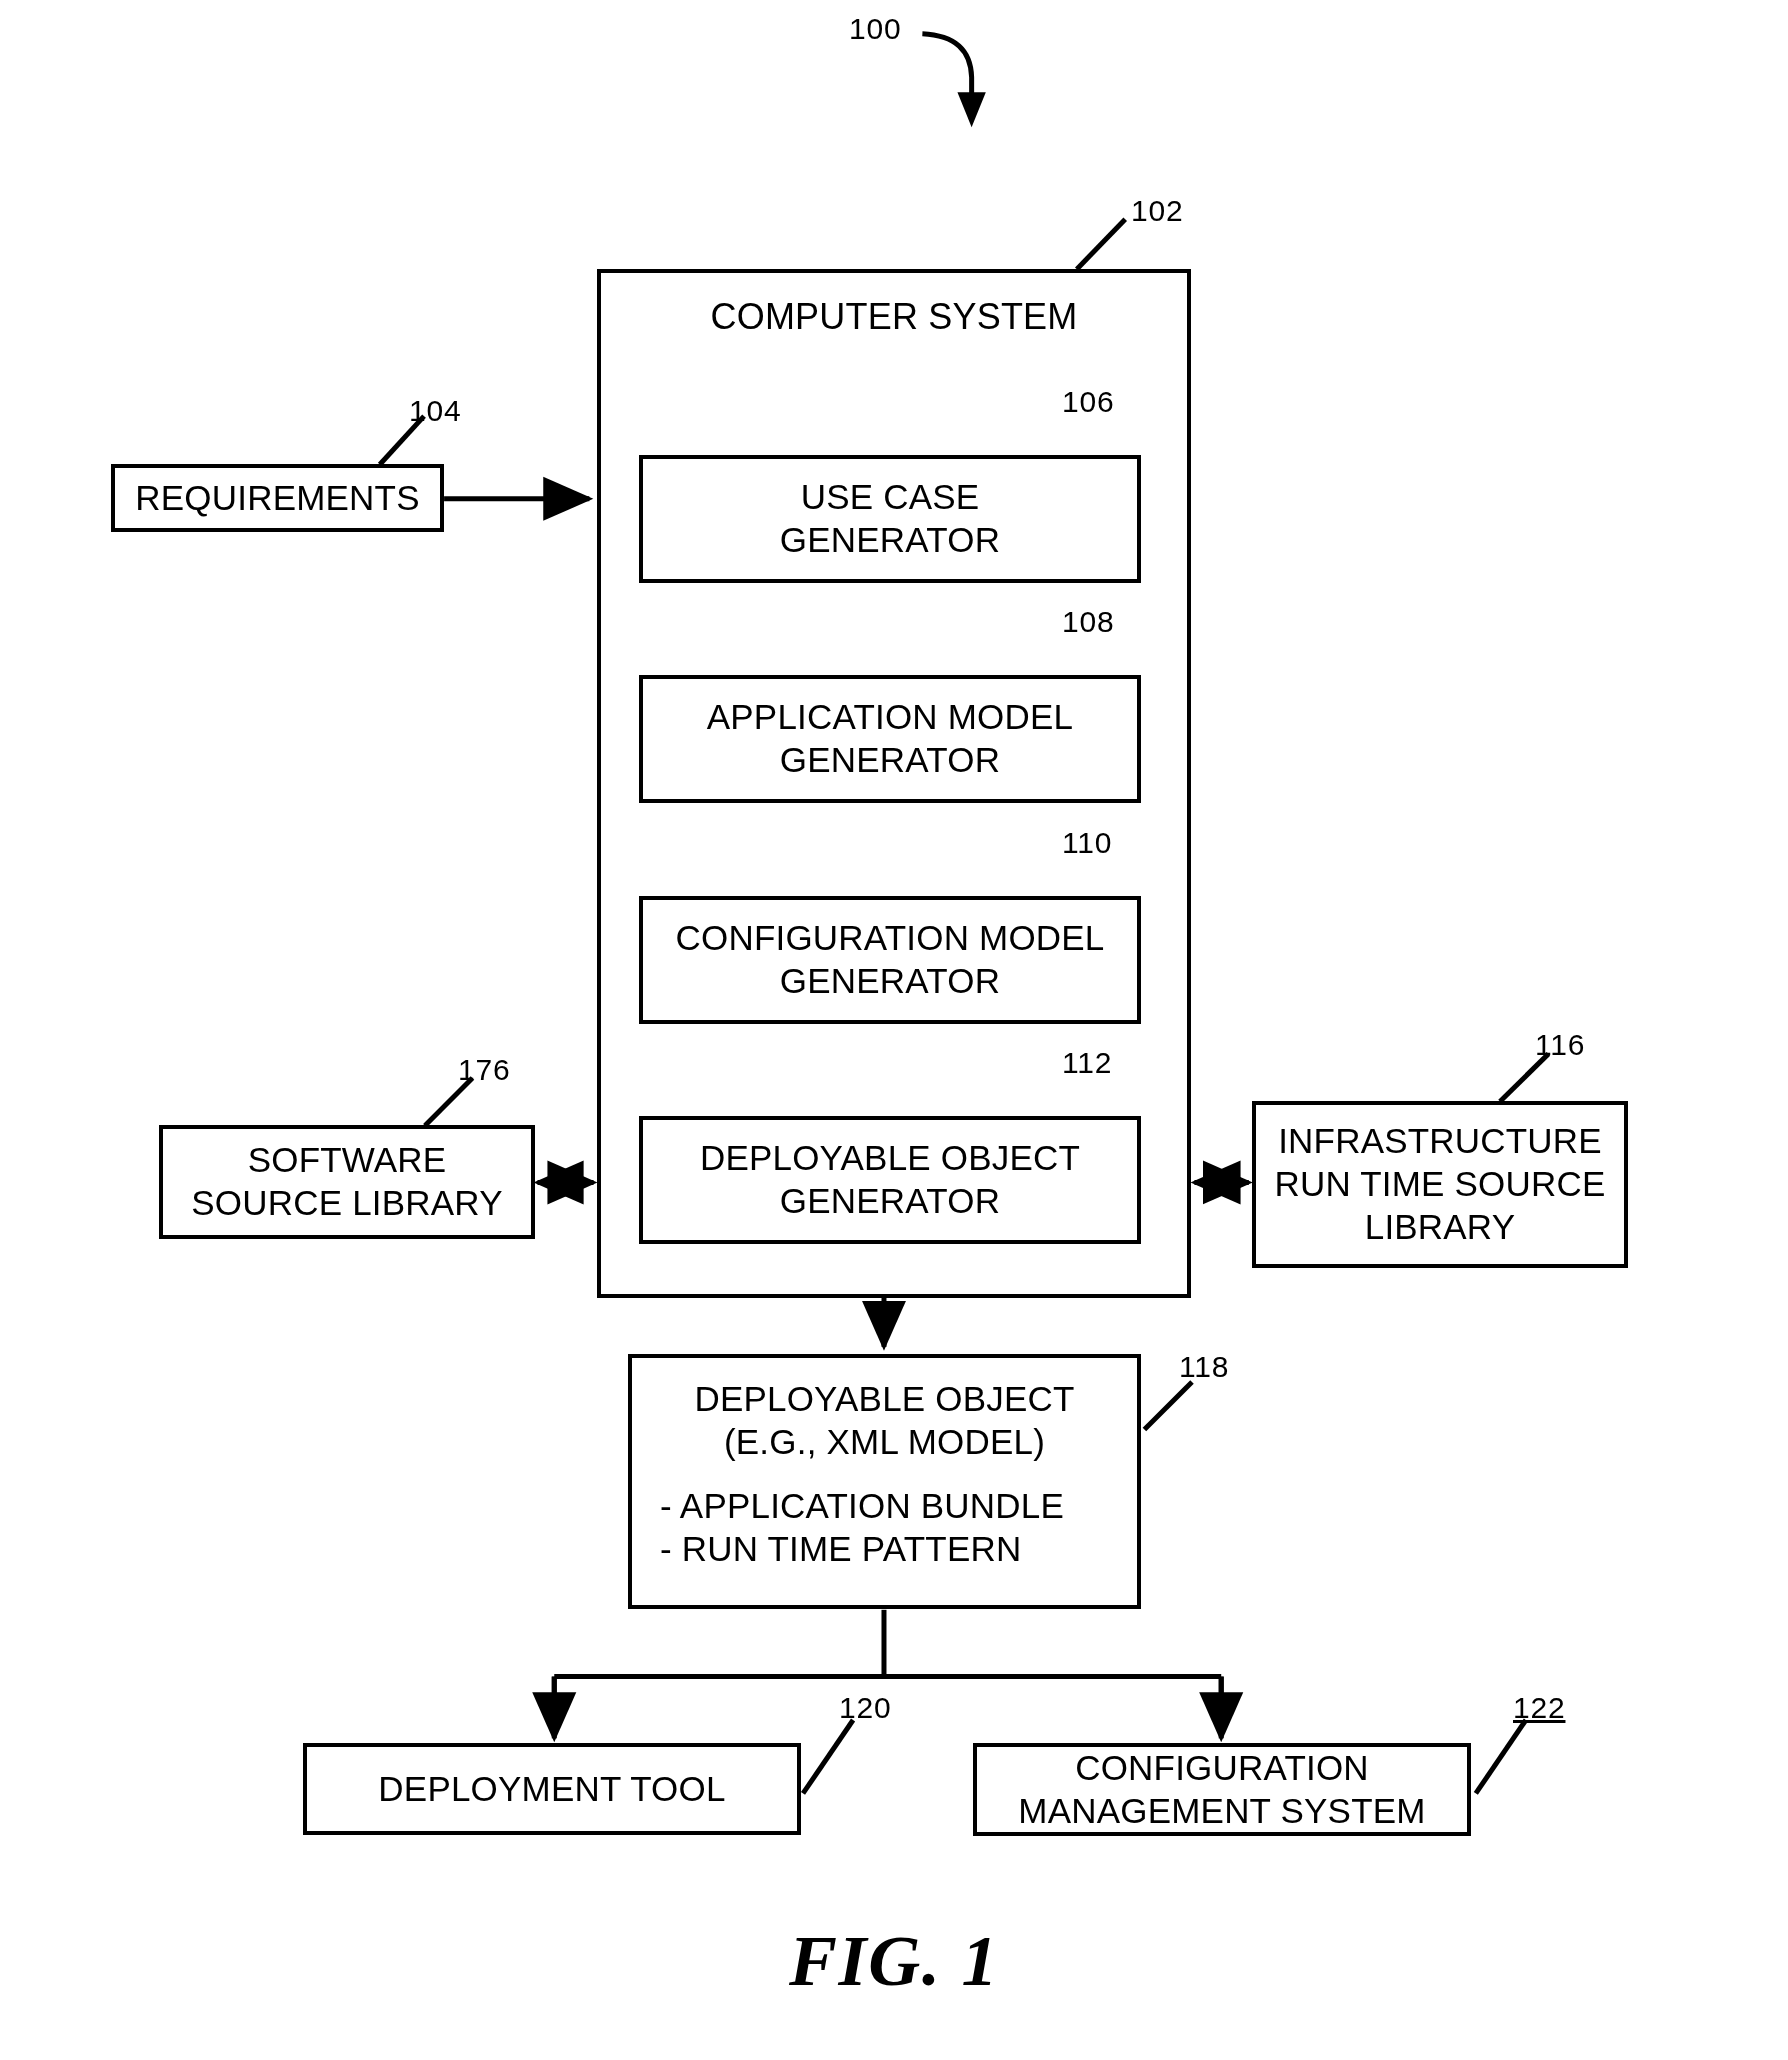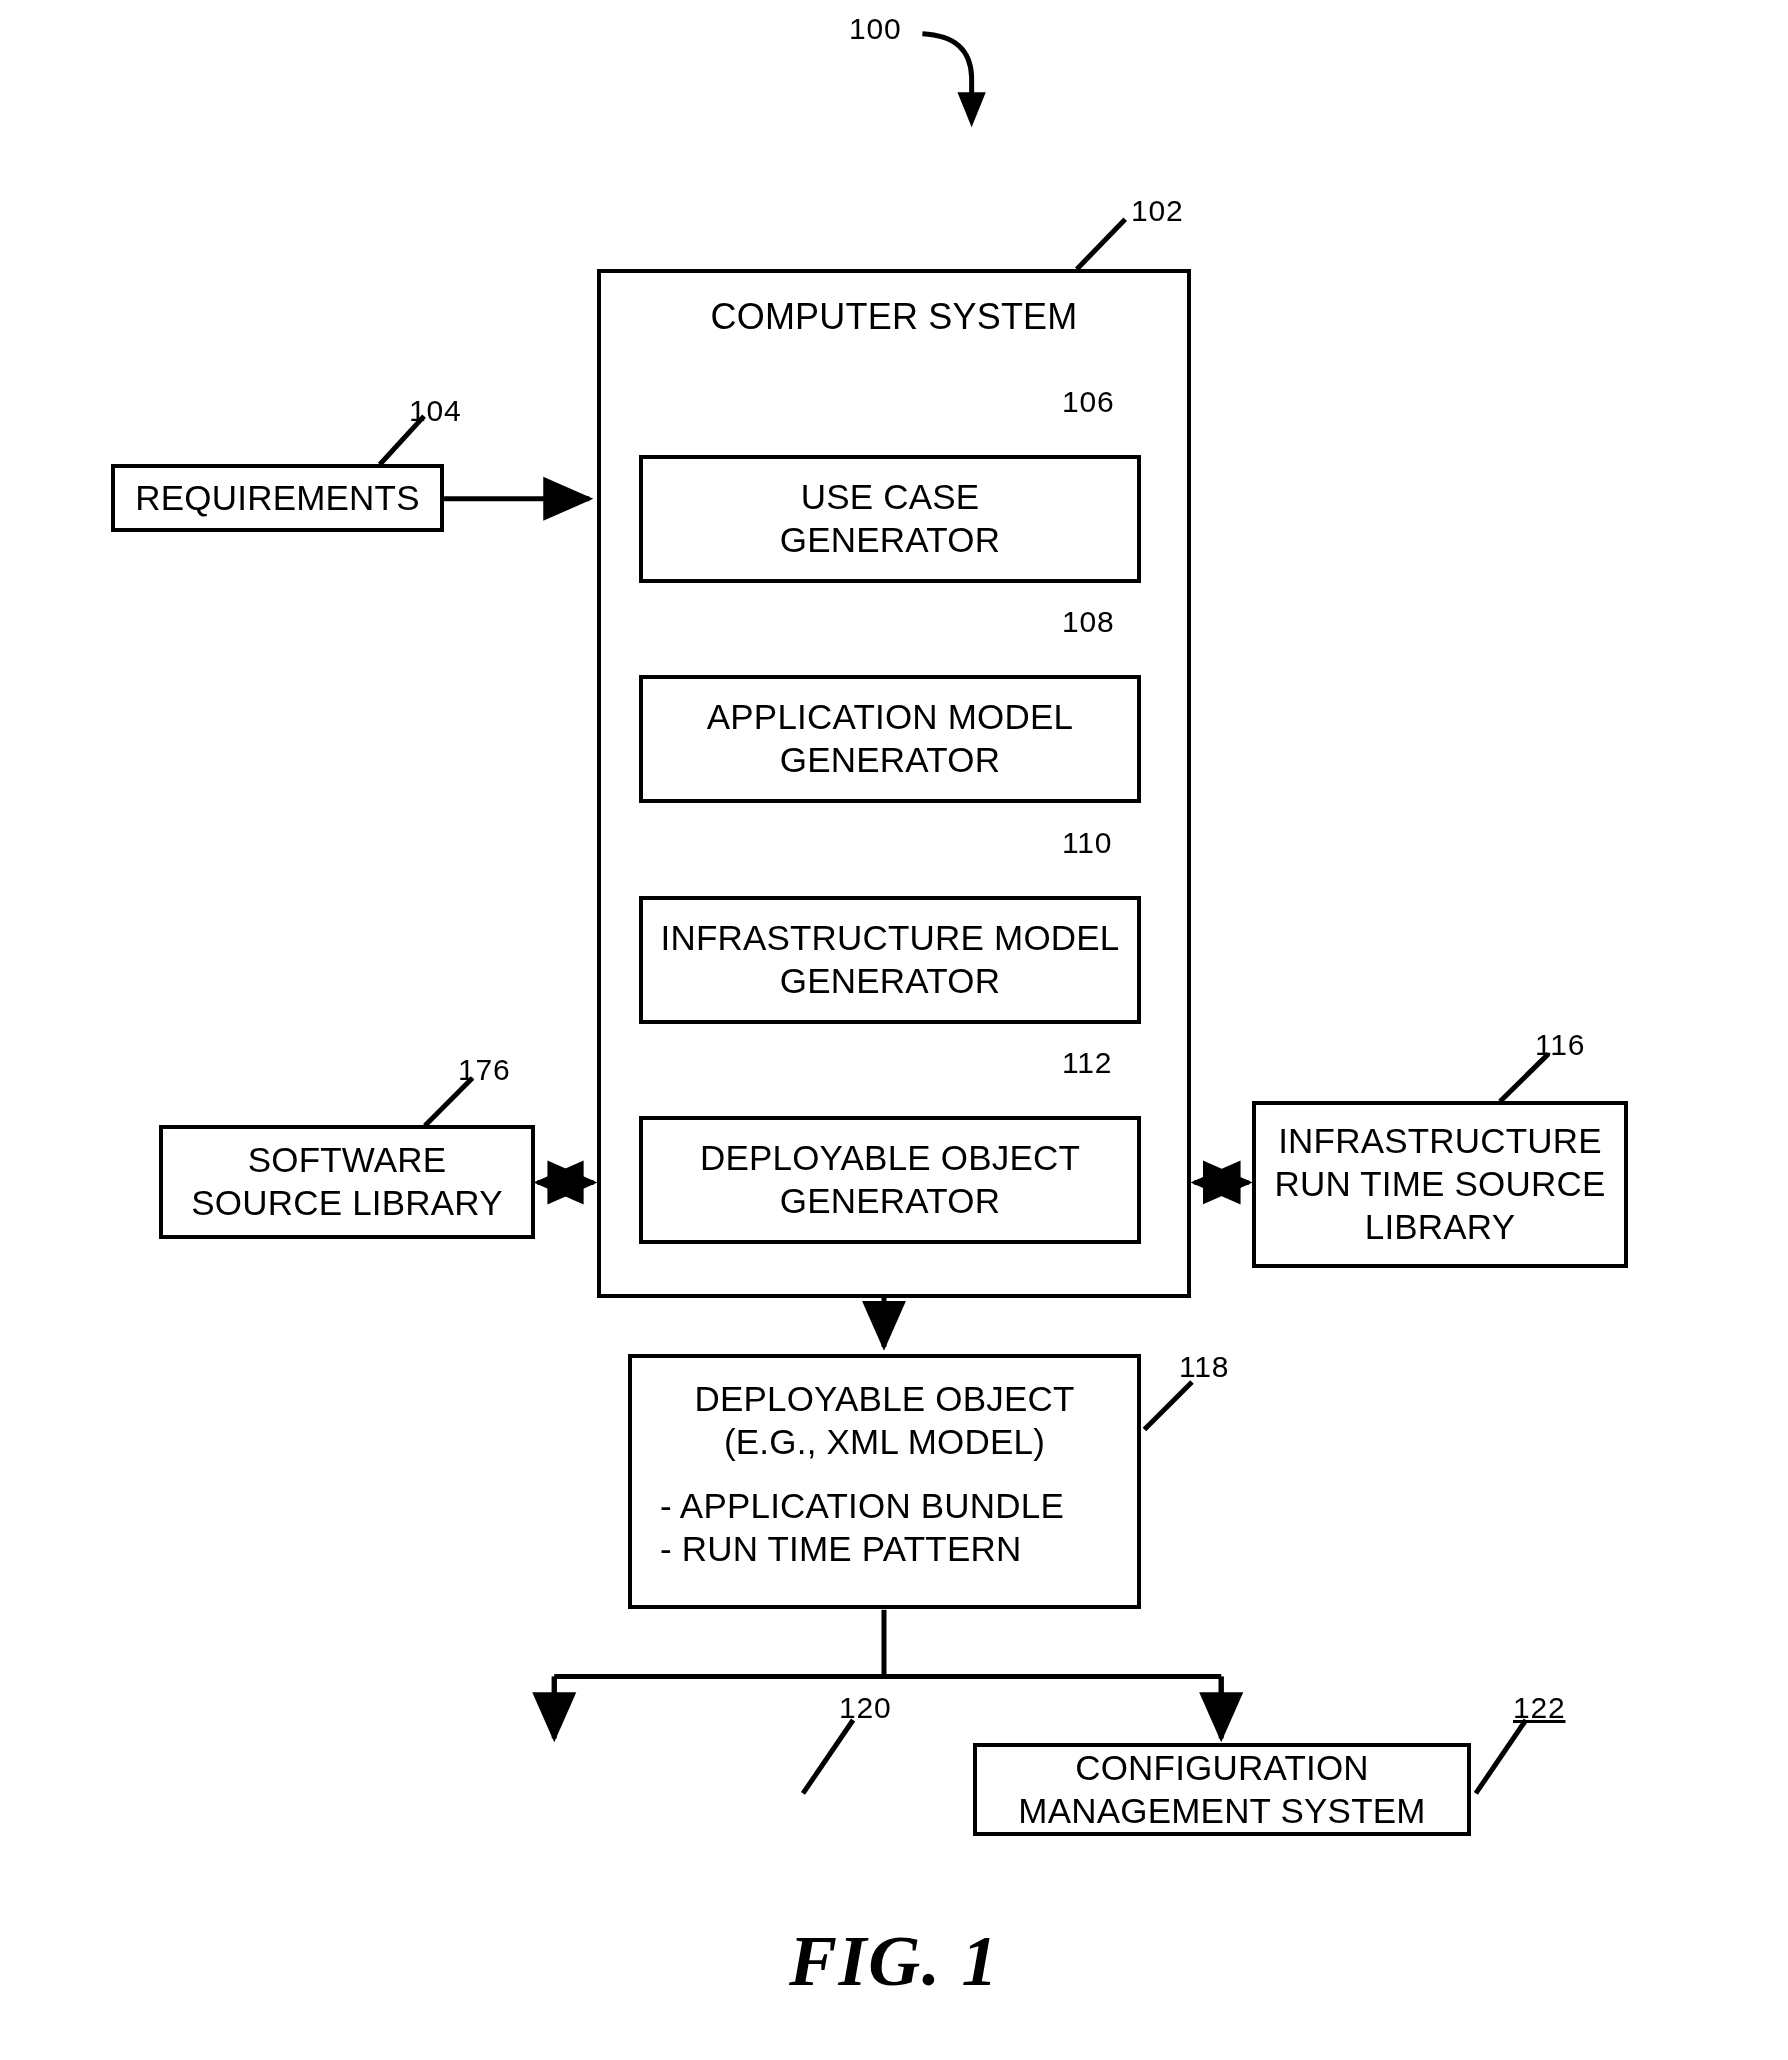--- a/index.html
+++ b/index.html
@@ -203,21 +203,21 @@
     <span class="ln">USE CASE</span>
     <span class="ln">GENERATOR</span>
   </div>
 
   <div class="box" id="application-model-generator-box">
     <span class="ln">APPLICATION MODEL</span>
     <span class="ln">GENERATOR</span>
   </div>
 
   <div class="box" id="infrastructure-model-generator-box">
-    <span class="ln">INFRASTRUCTURE MODEL</span>
+    <span class="ln">CONFIGURATION MODEL</span>
     <span class="ln">GENERATOR</span>
   </div>
 
   <div class="box" id="deployable-object-generator-box">
     <span class="ln">DEPLOYABLE OBJECT</span>
     <span class="ln">GENERATOR</span>
   </div>
 
   <div class="box" id="infrastructure-runtime-library-box">
     <span class="ln">INFRASTRUCTURE</span>
@@ -234,20 +234,23 @@
     <div class="title-group">
       <span class="ln">DEPLOYABLE OBJECT</span>
       <span class="ln">(E.G., XML MODEL)</span>
     </div>
     <div class="bullets">
       <span class="ln">- APPLICATION BUNDLE</span>
       <span class="ln">- RUN TIME PATTERN</span>
     </div>
   </div>
 
+  <div class="box" id="deployment-tool-box">
+    <span class="ln">DEPLOYMENT TOOL</span>
+  </div>
 
   <div class="box" id="configuration-management-box">
     <span class="ln">CONFIGURATION</span>
     <span class="ln">MANAGEMENT SYSTEM</span>
   </div>
 
   <span class="ref-num" id="ref-100">100</span>
   <span class="ref-num" id="ref-102">102</span>
   <span class="ref-num" id="ref-104">104</span>
   <span class="ref-num" id="ref-106">106</span>

